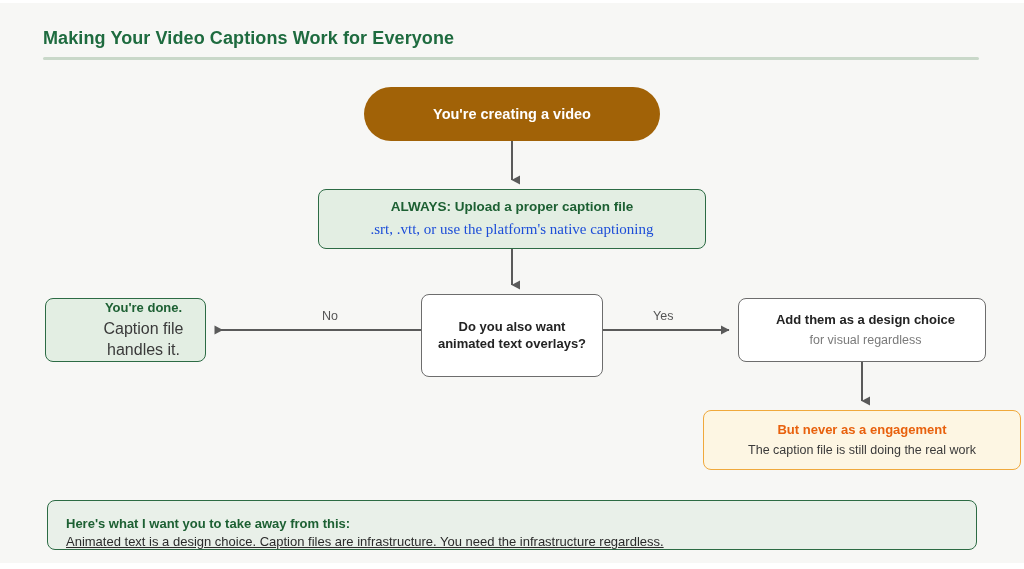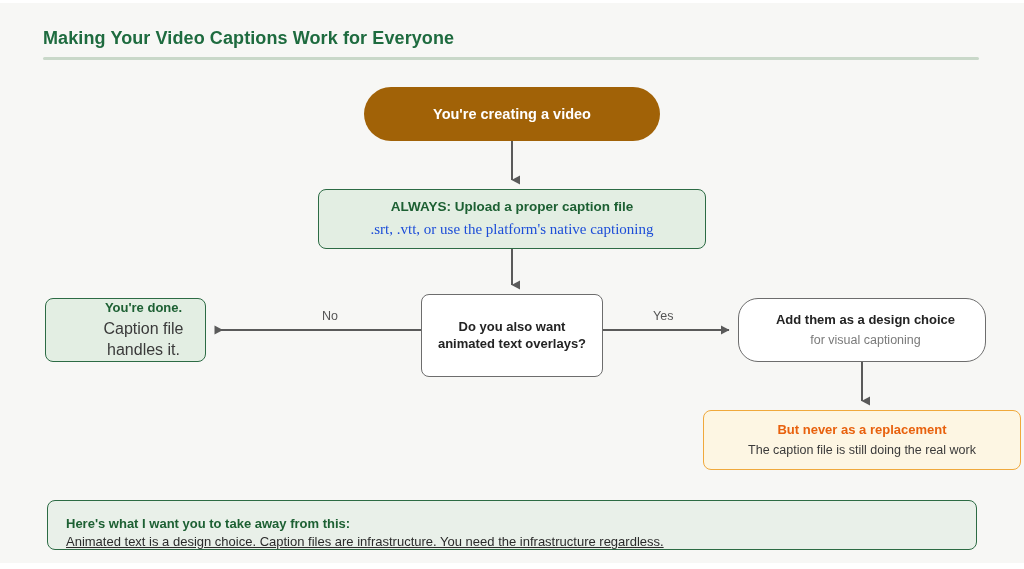--- a/index.html
+++ b/index.html
@@ -126,21 +126,21 @@
     font-size: 16px;
   }
   
   #node-design {
     left: 738px;
     top: 298px;
     width: 248px;
     height: 64px;
     background: #ffffff;
     border: 1.6px solid #6d6d6d;
-    border-radius: 20px;
+    border-radius: 8px;
     padding-left: 7px;
   }
   #node-design .title {
     color: #232323;
     font-size: 13px;
     margin-bottom: 3px;
   }
   #node-design .sub {
     color: #7a7a7a;
     font-size: 12.5px;
@@ -276,25 +276,25 @@
     </div>
   </div>
 
   <div class="node" id="node-done">
     <div class="title">You're done.</div>
     <div class="sub">Caption file handles it.</div>
   </div>
 
   <div class="node" id="node-design">
     <div class="title">Add them as a design choice</div>
-    <div class="sub">for visual captioning</div>
+    <div class="sub">for visual regardless</div>
   </div>
 
   <div class="node" id="node-warning">
-    <div class="title">But never as a replacement</div>
+    <div class="title">But never as a engagement</div>
     <div class="sub">The caption file is still doing the real work</div>
   </div>
 
   <div id="node-takeaway">
     <div class="title">Here's what I want you to take away from this:</div>
     <div class="sub">Animated text is a design choice. Caption files are infrastructure. You need the infrastructure regardless.</div>
   </div>
 
   <div id="bottom-strip"></div>
 

